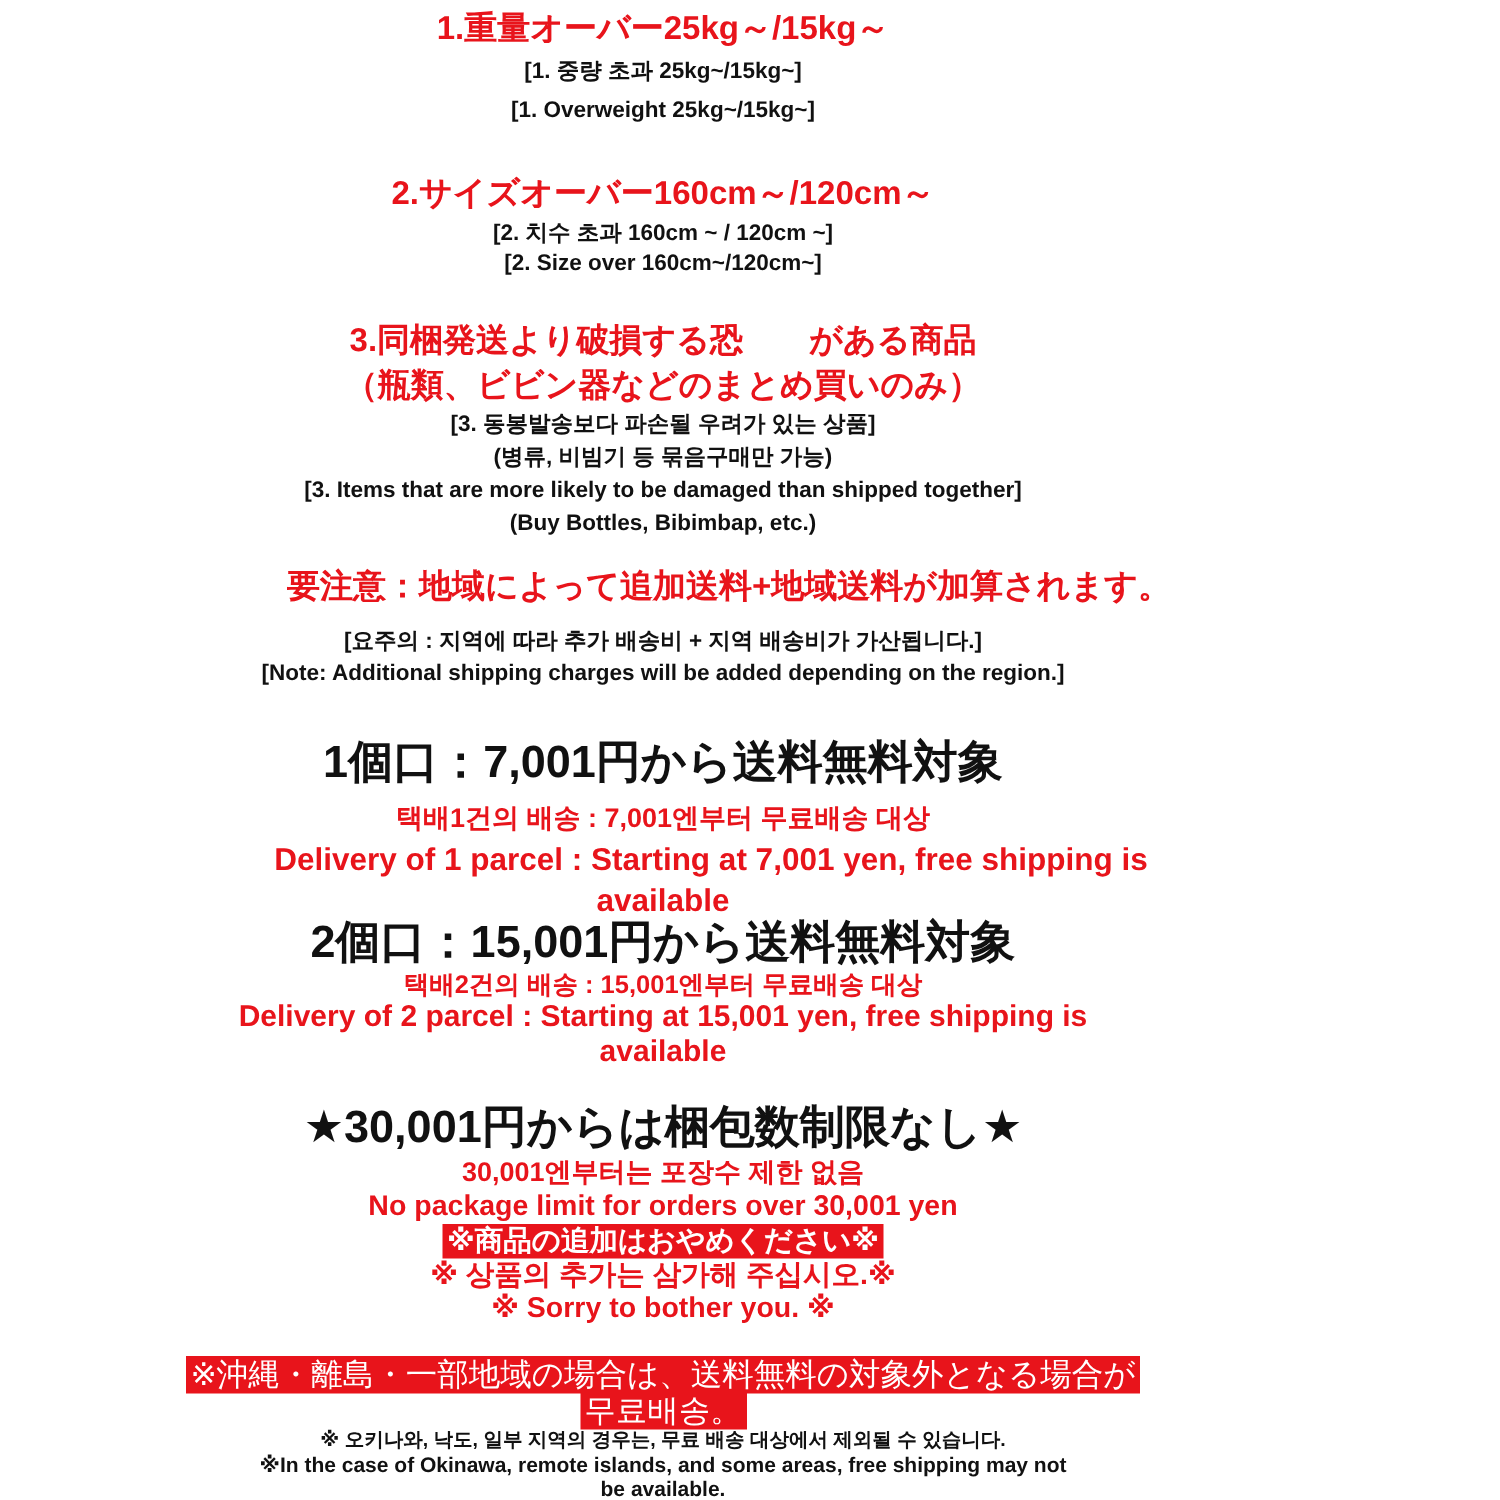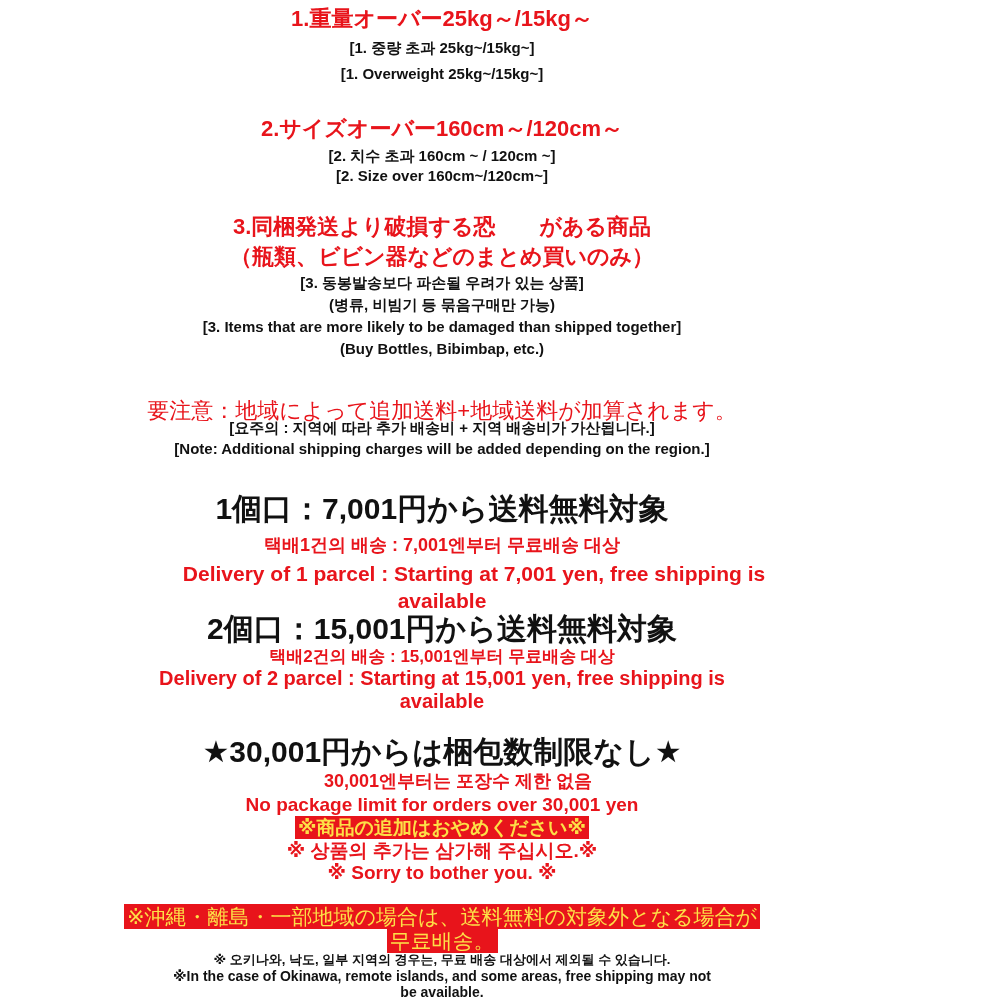--- a/index.html
+++ b/index.html
@@ -4,21 +4,21 @@
   <style>
     html, body { margin: 0; padding: 0; background: #ffffff; }
     body {
       width: 1000px; height: 1000px; overflow: hidden; position: relative;
       font-family: "Liberation Sans", "DejaVu Sans", sans-serif;
       font-weight: bold; color: #000;
     }
     .line { position: absolute; left: 0; width: 884px; text-align: center; white-space: nowrap; line-height: 1; }
     .red { color: #e8141b; }
     .blk { color: #111111; }
-    .hl { background: #e8141b; color: #fde047; padding: 1px 3px; }
+    .hl { background: #e8141b; color: #ffffff; padding: 1px 3px; }
     .s1 { font-size: 22px; }
     .s-kr { font-size: 15px; }
     .s-en { font-size: 16px; }
     .s-big { font-size: 30px; }
     .s-mid { font-size: 21px; }
     .s-note { font-size: 21px; font-weight: normal; }
   </style>
 </head>
 <body>
 
@@ -30,36 +30,36 @@
 <div class="line blk s-kr" style="top:148px;">[2. 치수 초과 160cm ~ / 120cm ~]</div>
 <div class="line blk s-kr" style="top:168px;">[2. Size over 160cm~/120cm~]</div>
 
 <div class="line red s1" style="top:216px;">3.同梱発送より破損する恐　　がある商品</div>
 <div class="line red s1" style="top:246px;">（瓶類、ビビン器などのまとめ買いのみ）</div>
 <div class="line blk s-kr" style="top:275px;">[3. 동봉발송보다 파손될 우려가 있는 상품]</div>
 <div class="line blk s-kr" style="top:297px;">(병류, 비빔기 등 묶음구매만 가능)</div>
 <div class="line blk s-kr" style="top:319px;">[3. Items that are more likely to be damaged than shipped together]</div>
 <div class="line blk s-kr" style="top:341px;">(Buy Bottles, Bibimbap, etc.)</div>
 
-<div class="line red s1" style="top:400px; font-weight:normal;">要注意：地域によって追加送料+地域送料が加算されます。</div>
+<div class="line red s1" style="top:380px; font-weight:bold;padding-left:44px;">要注意：地域によって追加送料+地域送料が加算されます。</div>
 <div class="line blk s-kr" style="top:420px;">[요주의 : 지역에 따라 추가 배송비 + 지역 배송비가 가산됩니다.]</div>
 <div class="line blk s-kr" style="top:441px;">[Note: Additional shipping charges will be added depending on the region.]</div>
 
 <div class="line blk s-big" style="top:494px;">1個口：7,001円から送料無料対象</div>
 <div class="line red s-en" style="top:536px; font-size:18px;">택배1건의 배송 : 7,001엔부터 무료배송 대상</div>
 <div class="line red s-mid" style="top:563px;padding-left:32px;">Delivery of 1 parcel : Starting at 7,001 yen, free shipping is</div>
 <div class="line red s-mid" style="top:590px;">available</div>
 
 <div class="line blk s-big" style="top:614px;">2個口：15,001円から送料無料対象</div>
 <div class="line red s-en" style="top:648px; font-size:17px;">택배2건의 배송 : 15,001엔부터 무료배송 대상</div>
 <div class="line red s-mid" style="top:668px; font-size:20px;">Delivery of 2 parcel : Starting at 15,001 yen, free shipping is</div>
 <div class="line red s-mid" style="top:691px; font-size:20px;">available</div>
 
 <div class="line blk s-big" style="top:737px;">★30,001円からは梱包数制限なし★</div>
-<div class="line red s-en" style="top:772px; font-size:18px;margin-left:16px;">30,001엔부터는 포장수 제한 없음</div>
+<div class="line red s-en" style="top:772px; font-size:18px;">30,001엔부터는 포장수 제한 없음</div>
 <div class="line red s-mid" style="top:795px; font-size:19px;">No package limit for orders over 30,001 yen</div>
 
 <div class="line s-mid" style="top:818px; font-size:19px;">
   <span class="hl">※商品の追加はおやめください※</span>
 </div>
 <div class="line red s-mid" style="top:841px; font-size:19px;">※ 상품의 추가는 삼가해 주십시오.※</div>
 <div class="line red s-mid" style="top:863px; font-size:19px;">※ Sorry to bother you. ※</div>
 
 <div class="line s-note" style="top:906px;">
   <span class="hl">※沖縄・離島・一部地域の場合は、送料無料の対象外となる場合が</span>

